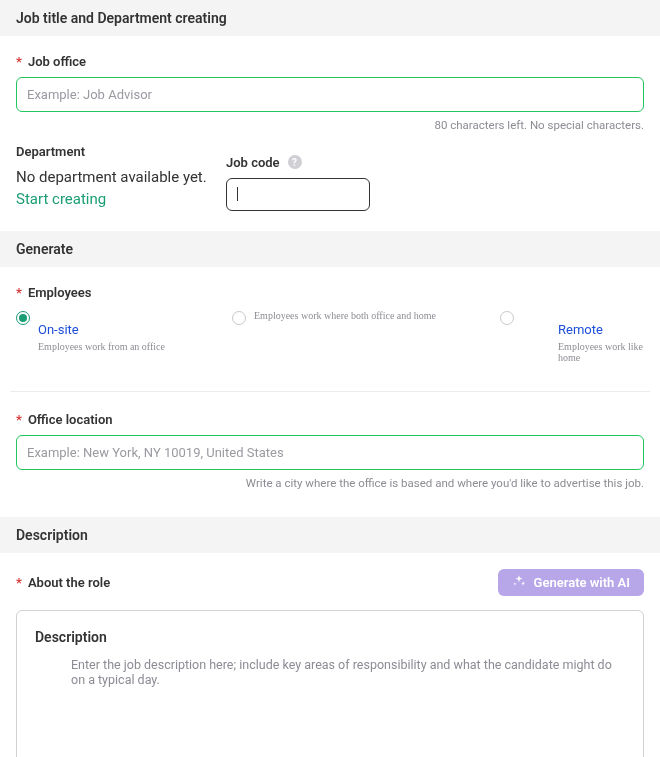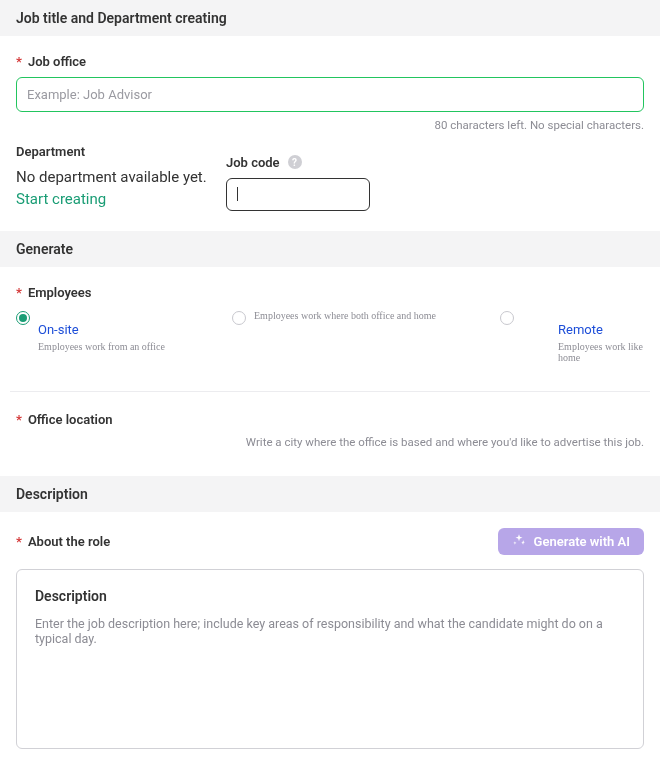--- a/index.html
+++ b/index.html
@@ -193,20 +193,21 @@
     }
     .desc-heading {
       font-size: 14px;
       font-weight: 600;
       color: #333;
       margin-bottom: 12px;
     }
     .desc-placeholder {
       font-size: 12.5px;
       color: #8c8c94;
+      margin-left: 36px;
     }
     .cursor-caret {
       display: inline-block;
       width: 1px;
       height: 14px;
       background: #333;
       vertical-align: middle;
     }
   </style>
 </head>
@@ -278,20 +279,21 @@
   </div>
 </div>
 
 <div class="divider-line" style="margin-left:10px; margin-right:10px;"></div>
 
 <div class="office-block">
   <div class="field-label">
     <span class="required-star">*</span>
     <span>Office location</span>
   </div>
+  <input type="text" class="text-input" placeholder="Example: New York, NY 10019, United States" style="">
   <div class="helper-text">Write a city where the office is based and where you'd like to advertise this job.</div>
 </div>
 
 <div style="height:22px;"></div>
 
 <div class="section-header">
   <span>Description</span>
 </div>
 
 <div class="about-row">

